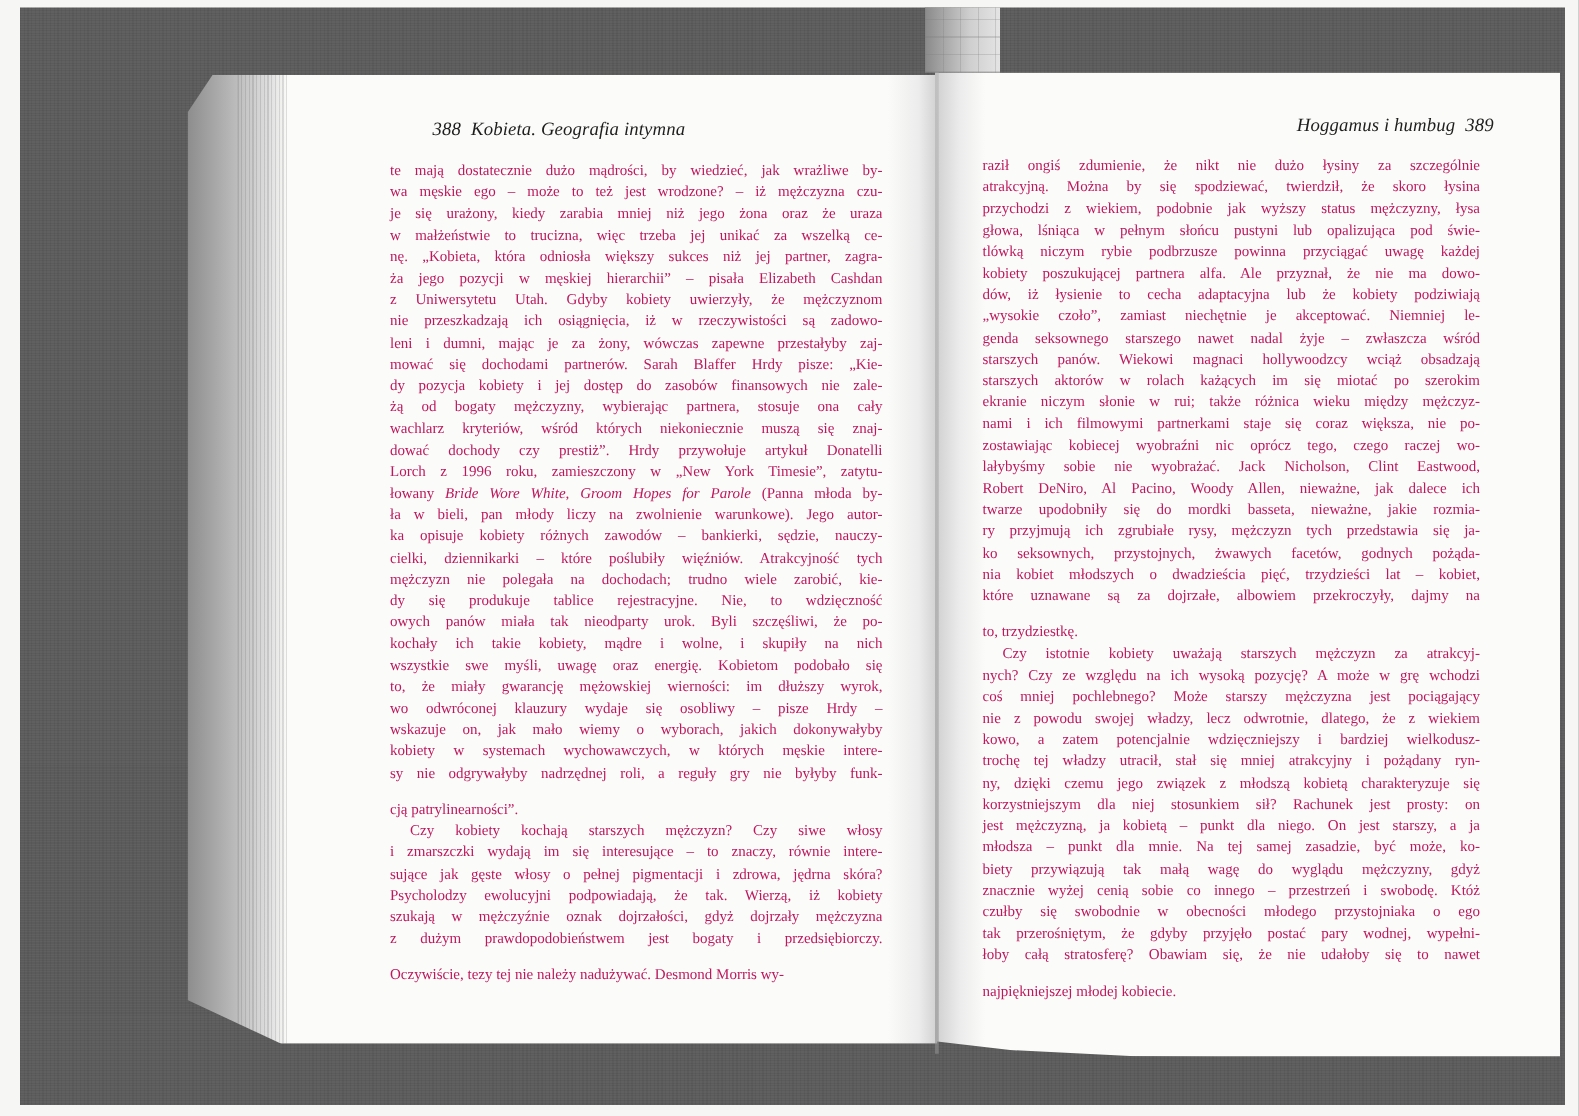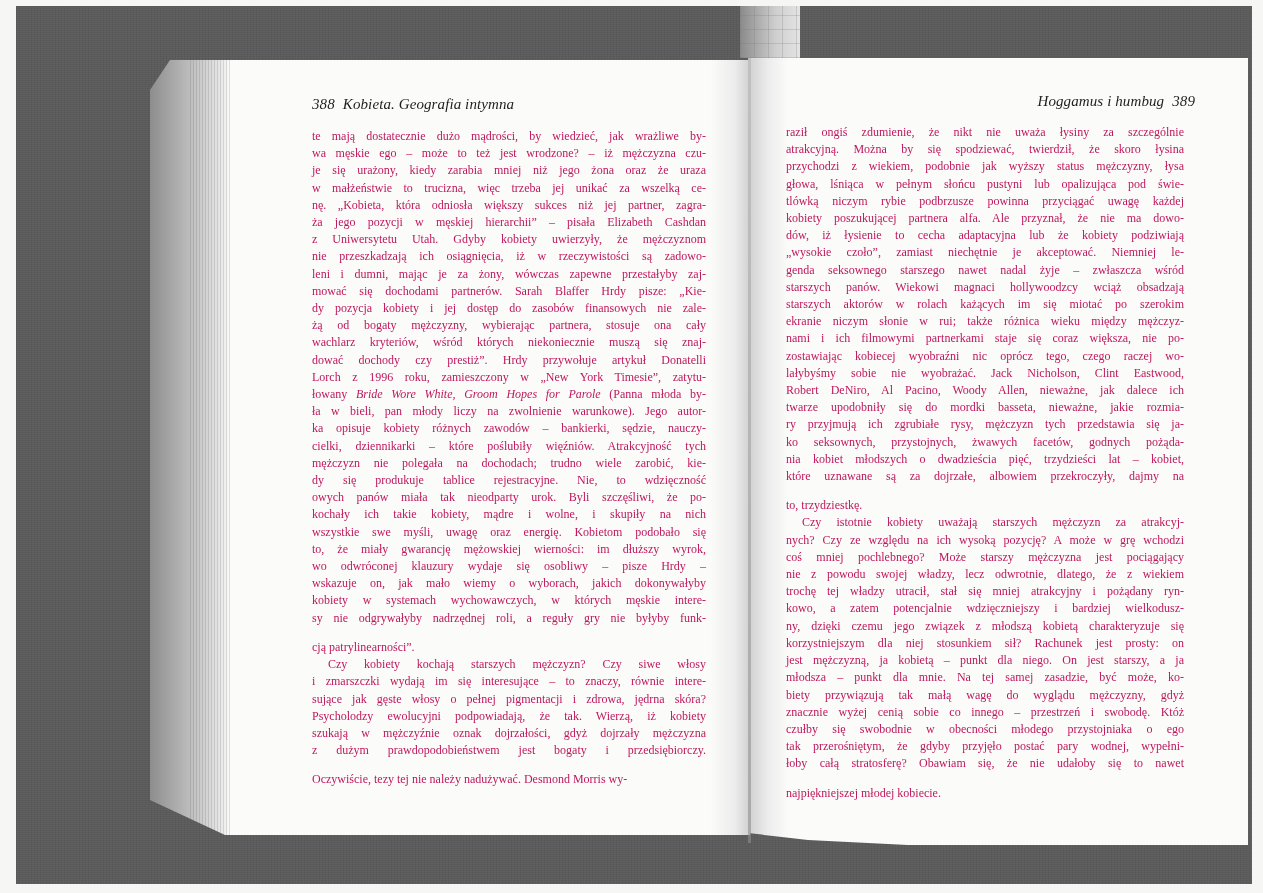--- a/index.html
+++ b/index.html
@@ -37,20 +37,21 @@
       clip-path: polygon(0 0, 500px 0, 500px 790px, 160px 787px, 60px 782px, 0 775px);
     }
     .spine {
       position: absolute; left: 748px; top: 58px; width: 3px; height: 785px;
       background: linear-gradient(180deg, #b5b5b5, #8f8f8f);
       opacity: 0.6;
     }
     .running-head {
       position: absolute; font-style: italic; font-size: 15px; color: #1e1e1e;
       letter-spacing: 0.1px;
+      margin-left: 34px;
     }
     .rh-left { left: 312px; top: 96px; }
     .rh-right { right: 68px; top: 93px; }
     .rh-num { margin-right: 8px; }
     .rh-num-r { margin-left: 8px; }
     .text-block {
       position: absolute; font-size: 12px; line-height: 17.2px; color: #be185d;
       text-align: justify;
     }
     .tb-left { left: 312px; top: 128px; width: 394px; }
@@ -111,21 +112,21 @@
     <span class="line last">cją patrylinearności”.</span>
     <span class="line indent">Czy kobiety kochają starszych mężczyzn? Czy siwe włosy</span>
     <span class="line">i zmarszczki wydają im się interesujące – to znaczy, równie intere-</span>
     <span class="line">sujące jak gęste włosy o pełnej pigmentacji i zdrowa, jędrna skóra?</span>
     <span class="line">Psycholodzy ewolucyjni podpowiadają, że tak. Wierzą, iż kobiety</span>
     <span class="line">szukają w mężczyźnie oznak dojrzałości, gdyż dojrzały mężczyzna</span>
     <span class="line">z dużym prawdopodobieństwem jest bogaty i przedsiębiorczy.</span>
     <span class="line last">Oczywiście, tezy tej nie należy nadużywać. Desmond Morris wy-</span>
   </div>
 <div class="text-block tb-right" id="right-text">
-    <span class="line">raził ongiś zdumienie, że nikt nie uważa łysiny za szczególnie</span>
+    <span class="line">raził ongiś zdumienie, że nikt nie dużo łysiny za szczególnie</span>
     <span class="line">atrakcyjną. Można by się spodziewać, twierdził, że skoro łysina</span>
     <span class="line">przychodzi z wiekiem, podobnie jak wyższy status mężczyzny, łysa</span>
     <span class="line">głowa, lśniąca w pełnym słońcu pustyni lub opalizująca pod świe-</span>
     <span class="line">tlówką niczym rybie podbrzusze powinna przyciągać uwagę każdej</span>
     <span class="line">kobiety poszukującej partnera alfa. Ale przyznał, że nie ma dowo-</span>
     <span class="line">dów, iż łysienie to cecha adaptacyjna lub że kobiety podziwiają</span>
     <span class="line">„wysokie czoło”, zamiast niechętnie je akceptować. Niemniej le-</span>
     <span class="line">genda seksownego starszego nawet nadal żyje – zwłaszcza wśród</span>
     <span class="line">starszych panów. Wiekowi magnaci hollywoodzcy wciąż obsadzają</span>
     <span class="line">starszych aktorów w rolach każących im się miotać po szerokim</span>
@@ -137,22 +138,22 @@
     <span class="line">twarze upodobniły się do mordki basseta, nieważne, jakie rozmia-</span>
     <span class="line">ry przyjmują ich zgrubiałe rysy, mężczyzn tych przedstawia się ja-</span>
     <span class="line">ko seksownych, przystojnych, żwawych facetów, godnych pożąda-</span>
     <span class="line">nia kobiet młodszych o dwadzieścia pięć, trzydzieści lat – kobiet,</span>
     <span class="line">które uznawane są za dojrzałe, albowiem przekroczyły, dajmy na</span>
     <span class="line last">to, trzydziestkę.</span>
     <span class="line indent">Czy istotnie kobiety uważają starszych mężczyzn za atrakcyj-</span>
     <span class="line">nych? Czy ze względu na ich wysoką pozycję? A może w grę wchodzi</span>
     <span class="line">coś mniej pochlebnego? Może starszy mężczyzna jest pociągający</span>
     <span class="line">nie z powodu swojej władzy, lecz odwrotnie, dlatego, że z wiekiem</span>
+    <span class="line">kowo, a zatem potencjalnie wdzięczniejszy i bardziej wielkodusz-</span>
     <span class="line">trochę tej władzy utracił, stał się mniej atrakcyjny i pożądany ryn-</span>
-    <span class="line">kowo, a zatem potencjalnie wdzięczniejszy i bardziej wielkodusz-</span>
     <span class="line">ny, dzięki czemu jego związek z młodszą kobietą charakteryzuje się</span>
     <span class="line">korzystniejszym dla niej stosunkiem sił? Rachunek jest prosty: on</span>
     <span class="line">jest mężczyzną, ja kobietą – punkt dla niego. On jest starszy, a ja</span>
     <span class="line">młodsza – punkt dla mnie. Na tej samej zasadzie, być może, ko-</span>
     <span class="line">biety przywiązują tak małą wagę do wyglądu mężczyzny, gdyż</span>
     <span class="line">znacznie wyżej cenią sobie co innego – przestrzeń i swobodę. Któż</span>
     <span class="line">czułby się swobodnie w obecności młodego przystojniaka o ego</span>
     <span class="line">tak przerośniętym, że gdyby przyjęło postać pary wodnej, wypełni-</span>
     <span class="line">łoby całą stratosferę? Obawiam się, że nie udałoby się to nawet</span>
     <span class="line last">najpiękniejszej młodej kobiecie.</span>

